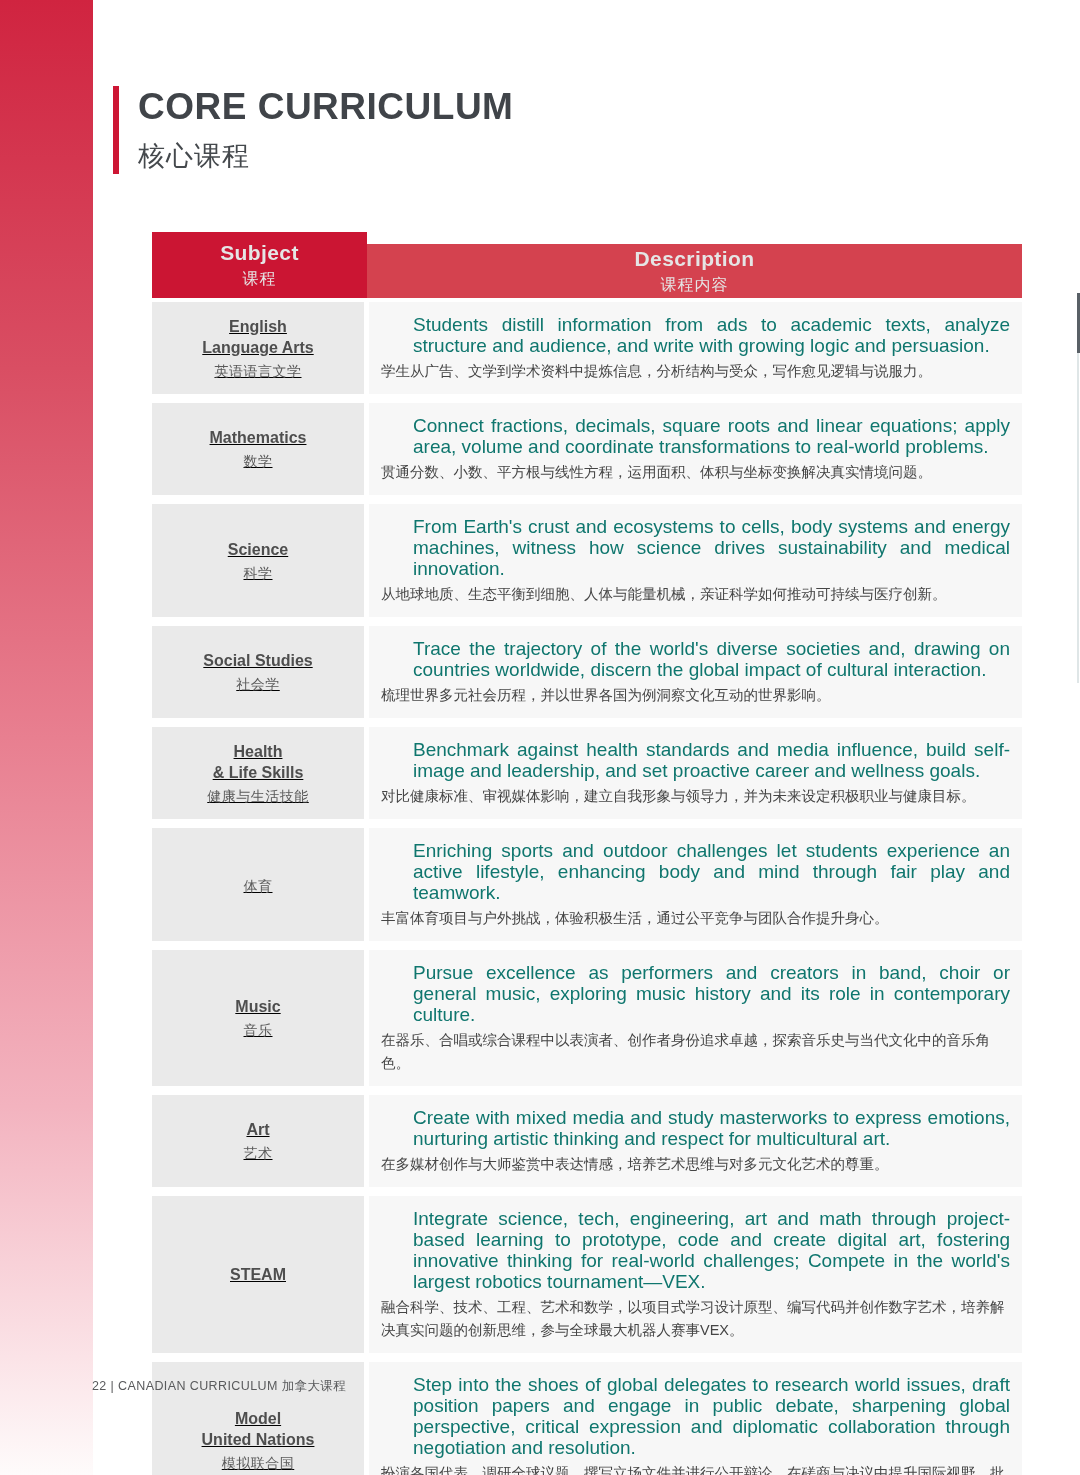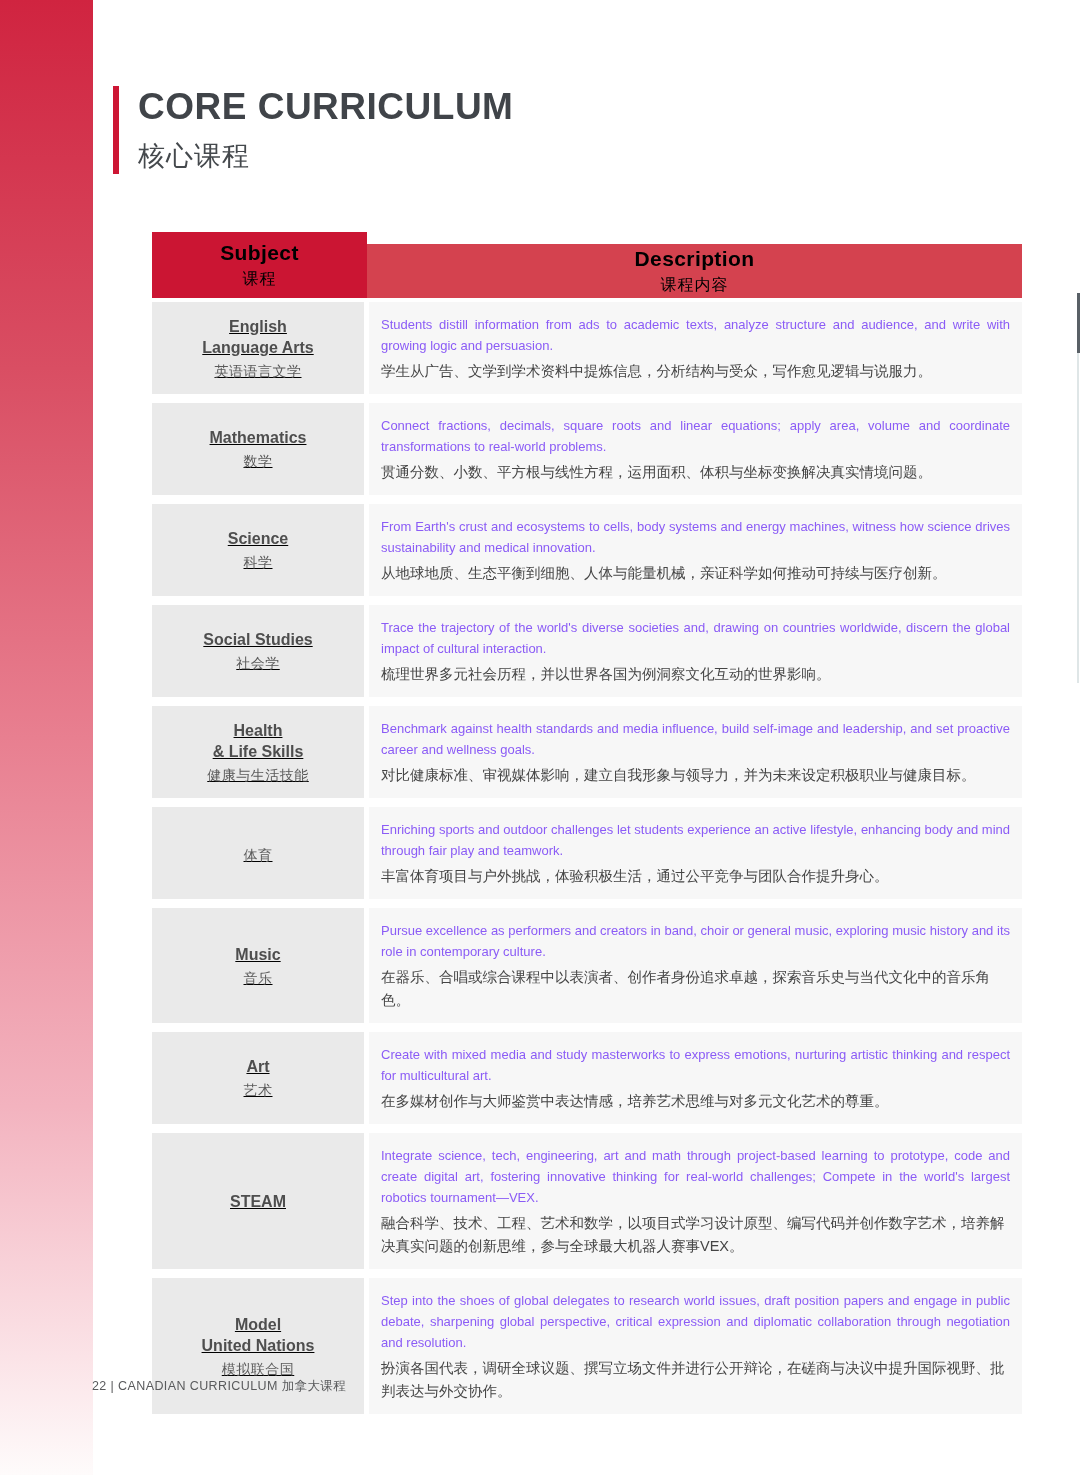--- a/index.html
+++ b/index.html
@@ -12,38 +12,38 @@
   .left-strip {
     position:absolute; left:0; top:0; width:93px; height:1475px;
     background:linear-gradient(180deg,#d02440 0%,#d94e63 25%,#e87f90 50%,#f3b3bf 75%,#fbe3e7 92%,#fefbfb 100%);
   }
   .title-block { position:absolute; left:113px; top:86px; display:flex; align-items:stretch; }
   .accent-bar { width:6px; background:#cd1634; margin-right:19px; }
   .title-text h1 { font-size:37px; font-weight:bold; color:#404449; letter-spacing:0.5px; line-height:1.15; }
   .title-text .subtitle { font-size:27px; color:#45494d; margin-top:9px; letter-spacing:1px; }
 
   .table { position:absolute; left:152px; top:232px; width:870px; }
-  .thead { display:flex; height:66px; color:#000000; text-align:center; }
+  .thead { display:flex; height:66px; color:#e5e5e5; text-align:center; }
   .th-subject { width:215px; background:#cb1533; display:flex; flex-direction:column; justify-content:center; }
   .th-desc { flex:1; background:#d4424f; display:flex; flex-direction:column; justify-content:center;margin-top:12px; }
   .th-en { font-size:21px; font-weight:bold; letter-spacing:0.4px; }
   .th-zh { font-size:16px; margin-top:4px; letter-spacing:1px; }
 
   .row { display:flex; margin-top:9px; }
   .row.first { margin-top:4px; }
   .cell-subject {
     width:212px; margin-right:5px; background:#eaeaea;
     display:flex; flex-direction:column; justify-content:center;
     text-align:center; padding:10px 8px; flex-shrink:0;text-decoration:underline;
   }
   .subject-en { font-size:16px; font-weight:600; color:#4e4e4e; line-height:21px; white-space:pre-line; }
   .subject-zh { font-size:14px; color:#5a5a5a; margin-top:5px; letter-spacing:0.5px; }
   .subject-zh:empty { display:none; }
   .cell-desc { flex:1; background:#f7f7f7; padding:12px 12px 11px 12px; }
-  .desc-en { font-size:13px; line-height:21px; color:#8b5cf6; text-align:justify; }
+  .desc-en { font-size:19px; line-height:21px; color:#0f766e; text-align:justify;margin-left:32px; }
   .desc-zh { font-size:14.5px; line-height:23px; color:#454545; font-weight:500; margin-top:4px; }
 
   .footer { position:absolute; left:92px; top:1378px; font-size:12.5px; color:#595a5c; letter-spacing:0.4px; }
 
   .edge-artifact-dark  { position:absolute; right:0; top:293px; width:3px; height:60px; background:#596066; }
   .edge-artifact-light { position:absolute; right:1px; top:353px; width:2px; height:330px; background:#dfe6e7; }
 </style>
 </head>
 <body>
 

